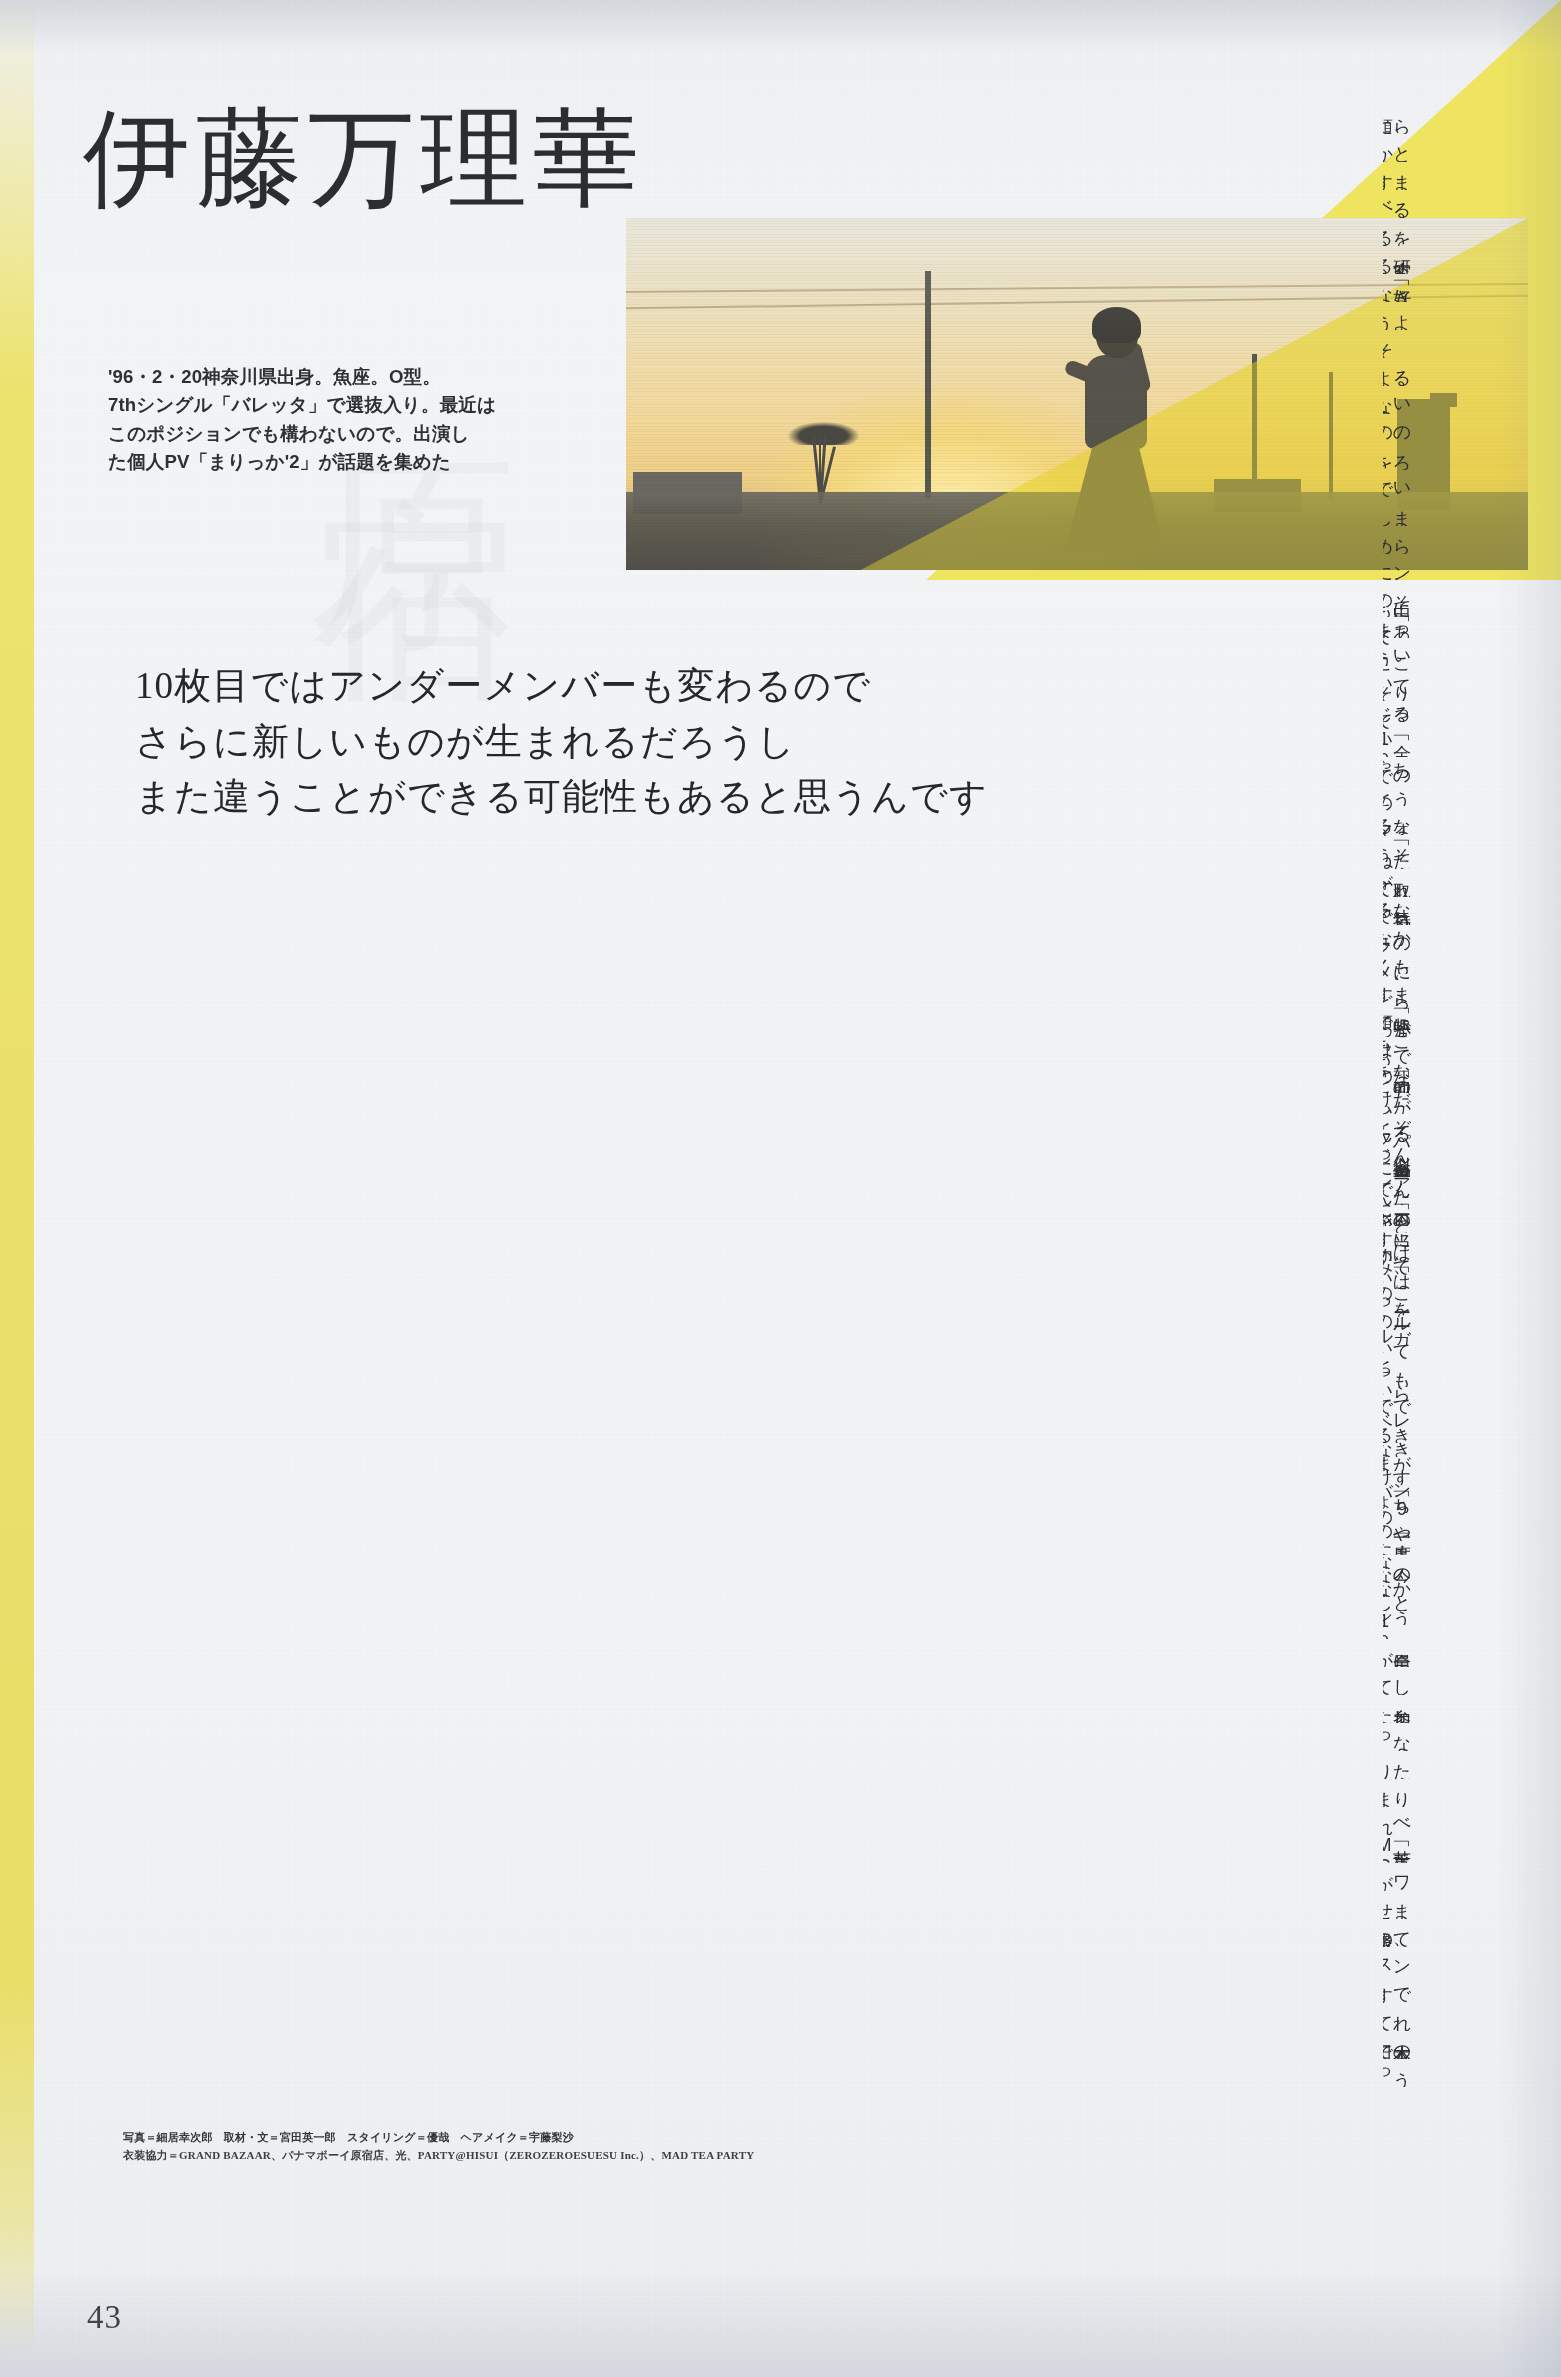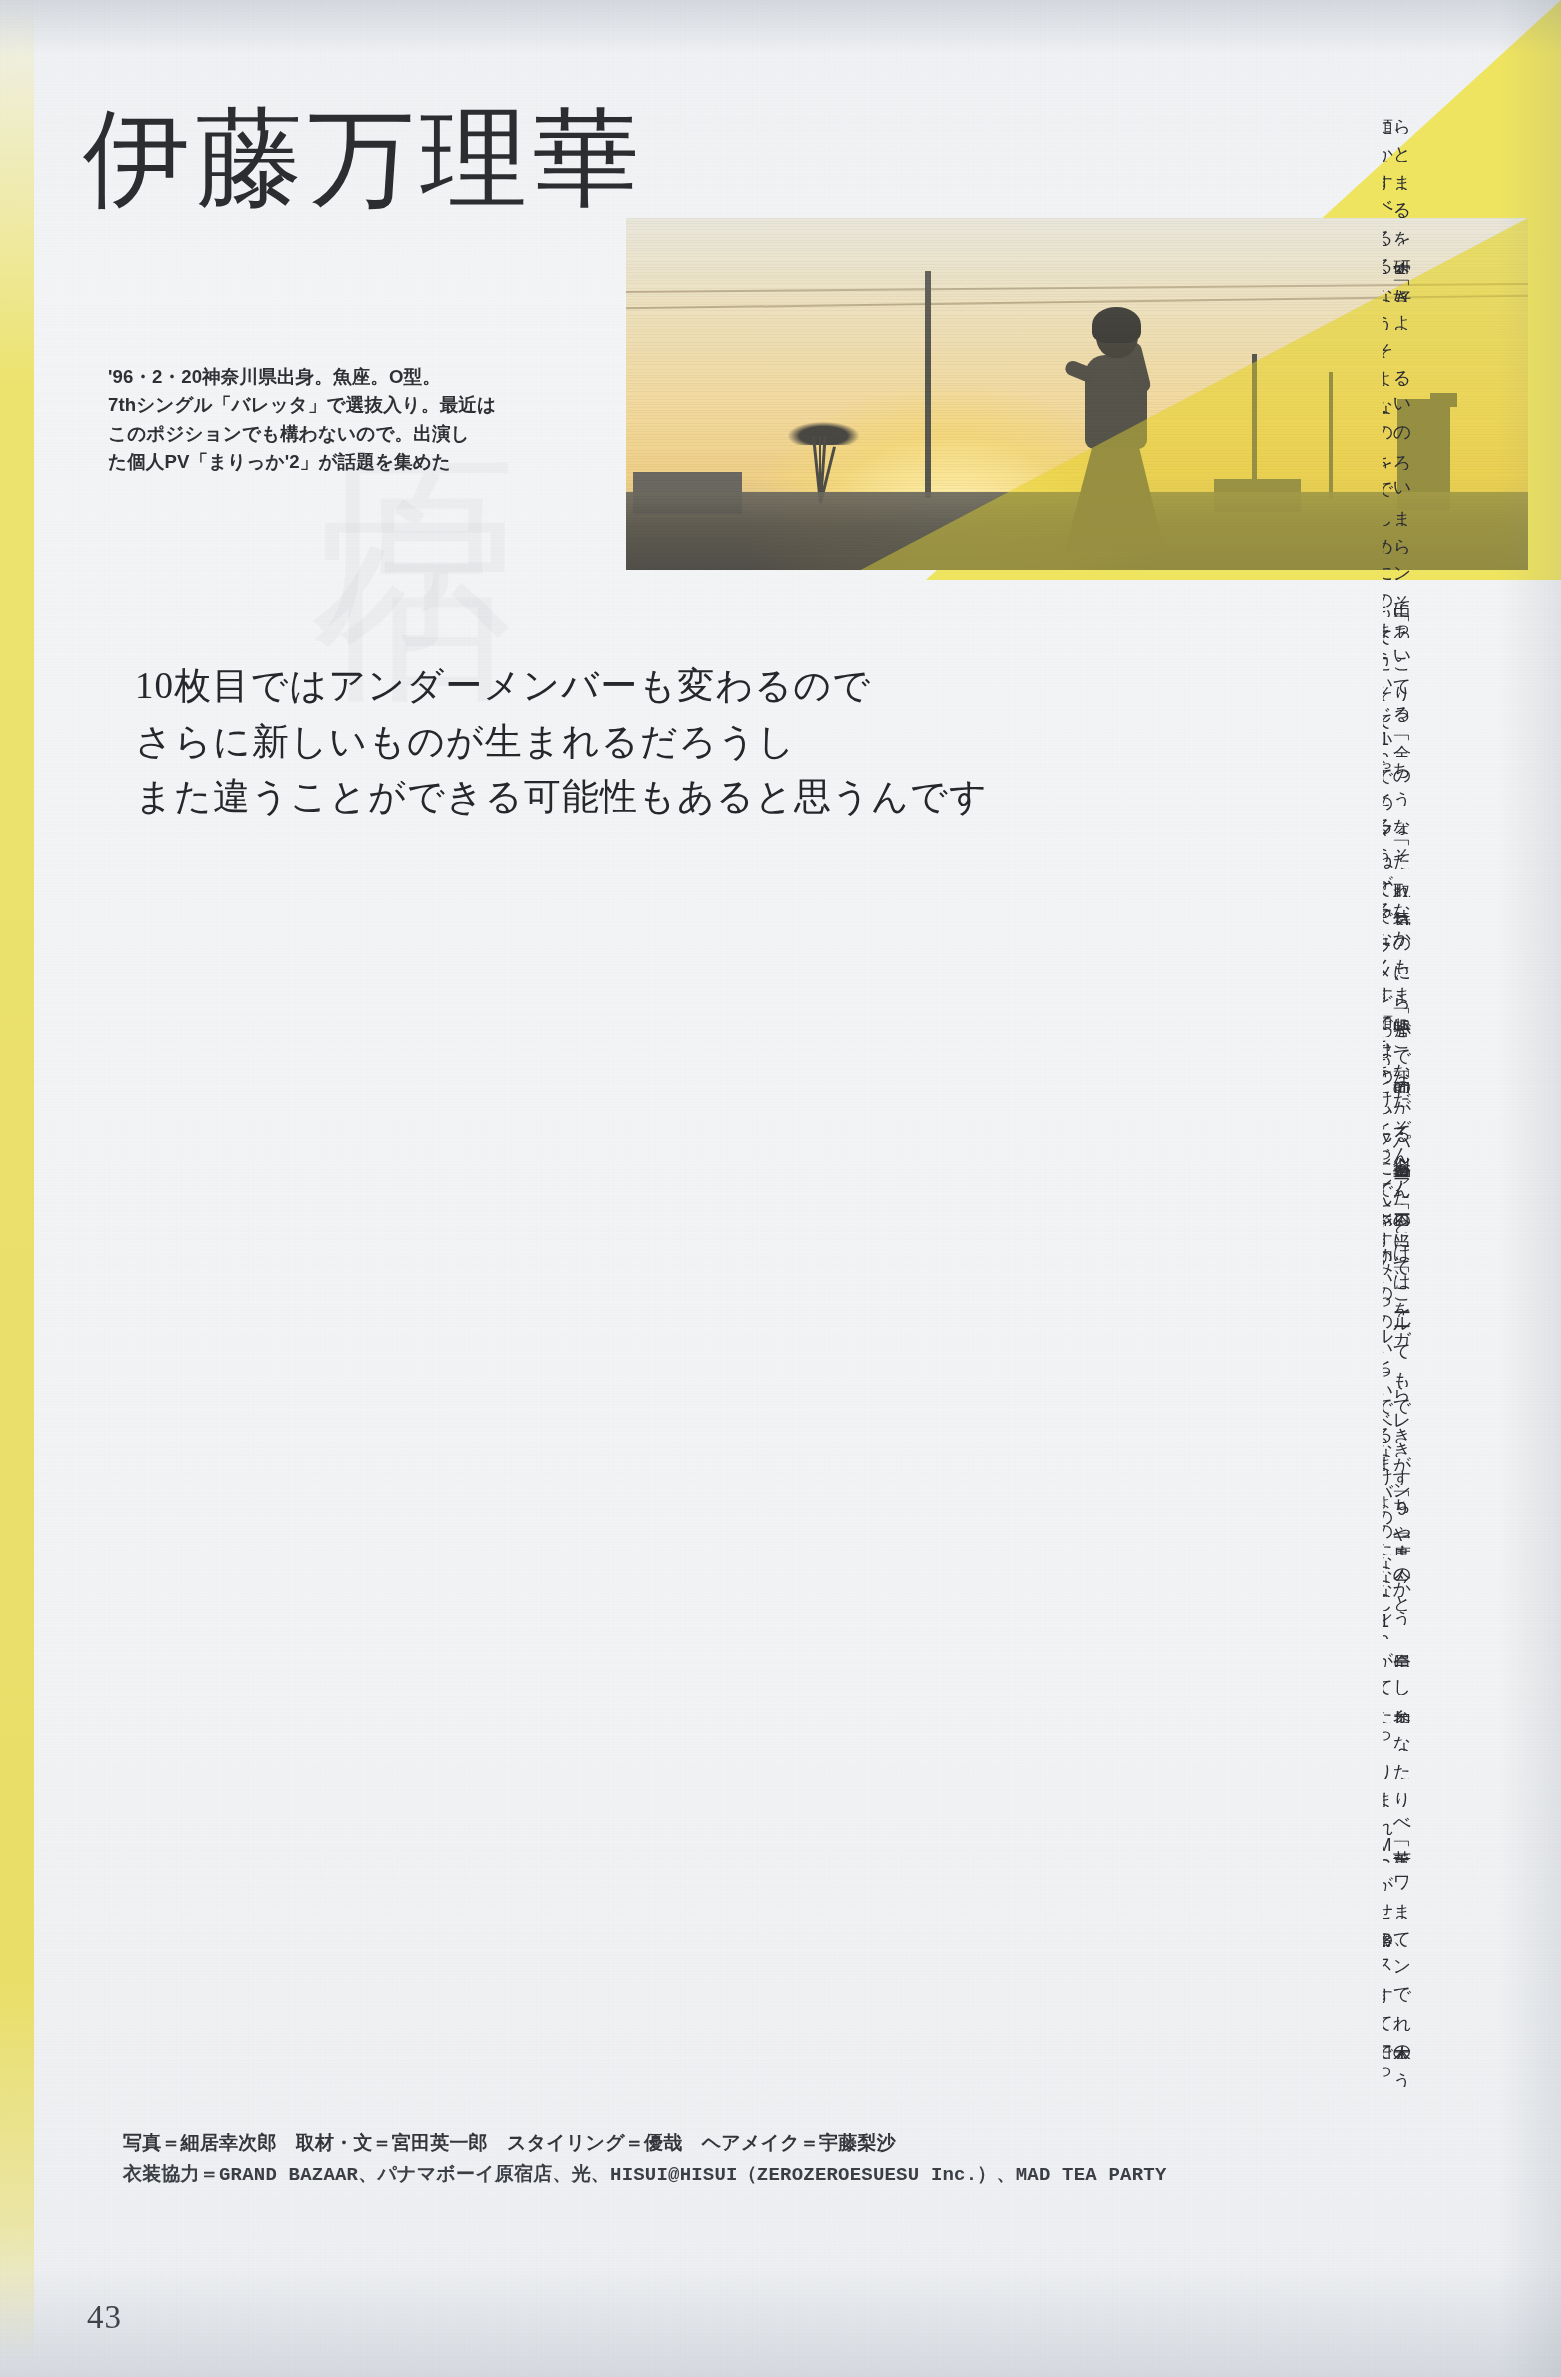--- a/index.html
+++ b/index.html
@@ -174,22 +174,22 @@
     position:absolute;left:272px;top:299px;
     font-size:209px;color:rgba(120,128,142,.055);
     font-family:"Liberation Serif","DejaVu Serif",serif;
     writing-mode:vertical-rl;letter-spacing:22px;
     pointer-events:none;user-select:none;
   }
 
   
   .credits{
     position:absolute;left:123px;top:2129px;
-    font-family:Liberation Mono, monospace;
-    font-size:19px;line-height:1.62;color:#33353b;font-weight:600;
+    font-family:Liberation Serif, serif;
+    font-size:11px;line-height:1.62;color:#33353b;font-weight:600;
     letter-spacing:0.2px;
   }
   .credits div{white-space:nowrap;}
   .credits .c2{color:#3c3e45;}
 
   
   .folio{
     position:absolute;left:87px;top:2299px;
     font-size:33px;color:#3a3c42;letter-spacing:0.9px;
     font-family:"Liberation Serif","DejaVu Serif",serif;
@@ -372,21 +372,21 @@
     <div class="vcol">「アンダーもすごいんだぞ! っていう</div>
     <div class="vcol">んじゃなくて、乃木坂46ってすごいんだ</div>
     <div class="vcol">ぞ! と思ってもらいたいです。可愛い</div>
     <div class="vcol">だけじゃなくて、誰もかぶらなくて、</div>
     <div class="vcol">な個性を持っている子ばかりなので、そ</div>
     <div class="vcol">こも知ってもらえたら嬉しいですね」</div>
   </div>
 
 <div class="credits">
   <div class="c1">写真＝細居幸次郎　取材・文＝宮田英一郎　スタイリング＝優哉　ヘアメイク＝宇藤梨沙</div>
-  <div class="c2">衣装協力＝GRAND BAZAAR、パナマボーイ原宿店、光、HISUI@HISUI（ZEROZEROESUESU Inc.）、MAD TEA PARTY</div>
+  <div class="c2">衣装協力＝GRAND BAZAAR、パナマボーイ原宿店、光、PARTY@HISUI（ZEROZEROESUESU Inc.）、MAD TEA PARTY</div>
 </div>
 
 <div class="folio">43</div>
 
 <div class="scan-shadow-top"></div>
 <div class="scan-shadow-bottom"></div>
 <div class="scan-shadow-right"></div>
 
 
 </body></html>

